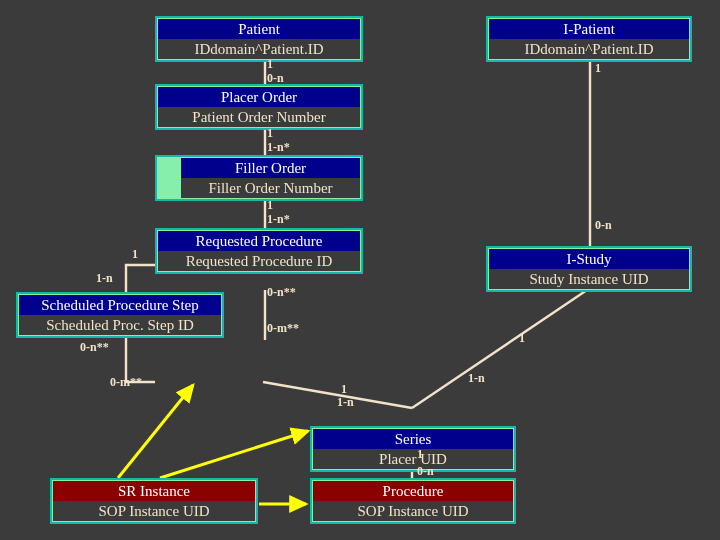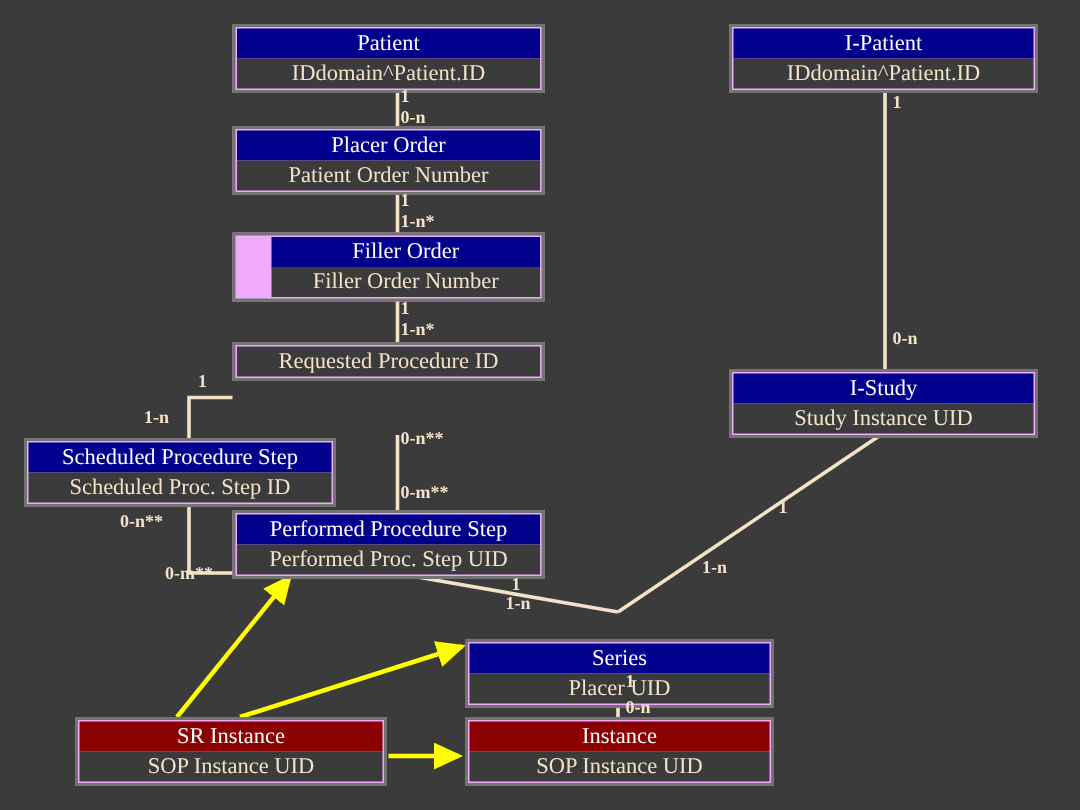--- a/index.html
+++ b/index.html
@@ -24,22 +24,22 @@
   svg.links {
     position: absolute;
     left: 0; top: 0;
     width: 720px;
     height: 540px;
     pointer-events: none;
   }
   .entity {
     position: absolute;
     box-sizing: border-box;
-    border: 2px solid #737373;
-    background: #f0abfc;
+    border: 2px solid #14b8a6;
+    background: #86efac;
     padding: 1px;
   }
   .entity .hdr {
     text-align: center;
     font-size: 15px;
     line-height: 20px;
     height: 20px;
     color: #ffffff;
     background: #00008c;
     white-space: nowrap;
@@ -115,50 +115,47 @@
     <div class="hdr">Placer Order</div>
     <div class="attr">Patient Order Number</div>
   </div>
 
   <div class="entity" style="left:155px;top:155px;width:208px;padding-left:24px;">
     <div class="hdr">Filler Order</div>
     <div class="attr">Filler Order Number</div>
   </div>
 
   <div class="entity" style="left:155px;top:228px;width:208px;">
+    <div class="hdr">Requested Procedure</div>
     <div class="attr">Requested Procedure ID</div>
   </div>
 
   <div class="entity" style="left:486px;top:246px;width:206px;">
     <div class="hdr">I-Study</div>
     <div class="attr">Study Instance UID</div>
   </div>
 
   <div class="entity" style="left:16px;top:292px;width:208px;">
     <div class="hdr">Scheduled Procedure Step</div>
     <div class="attr">Scheduled Proc. Step ID</div>
   </div>
 
-  <div class="entity" style="left:155px;top:340px;width:208px;">
-    <div class="hdr">Performed Procedure Step</div>
-    <div class="attr">Performed Proc. Step UID</div>
-  </div>
 
   <div class="entity" style="left:310px;top:426px;width:206px;">
     <div class="hdr">Series</div>
     <div class="attr">Placer UID</div>
   </div>
 
   <div class="entity red" style="left:50px;top:478px;width:208px;">
     <div class="hdr">SR Instance</div>
     <div class="attr">SOP Instance UID</div>
   </div>
 
   <div class="entity red" style="left:310px;top:478px;width:206px;">
-    <div class="hdr">Instance</div>
+    <div class="hdr">Procedure</div>
     <div class="attr">SOP Instance UID</div>
   </div>
 
   <div class="card-label" style="left:267px;top:58px;">1</div>
   <div class="card-label" style="left:267px;top:72px;">0-n</div>
   <div class="card-label" style="left:595px;top:62px;">1</div>
   <div class="card-label" style="left:267px;top:127px;">1</div>
   <div class="card-label" style="left:267px;top:141px;">1-n*</div>
   <div class="card-label" style="left:267px;top:199px;">1</div>
   <div class="card-label" style="left:267px;top:213px;">1-n*</div>

